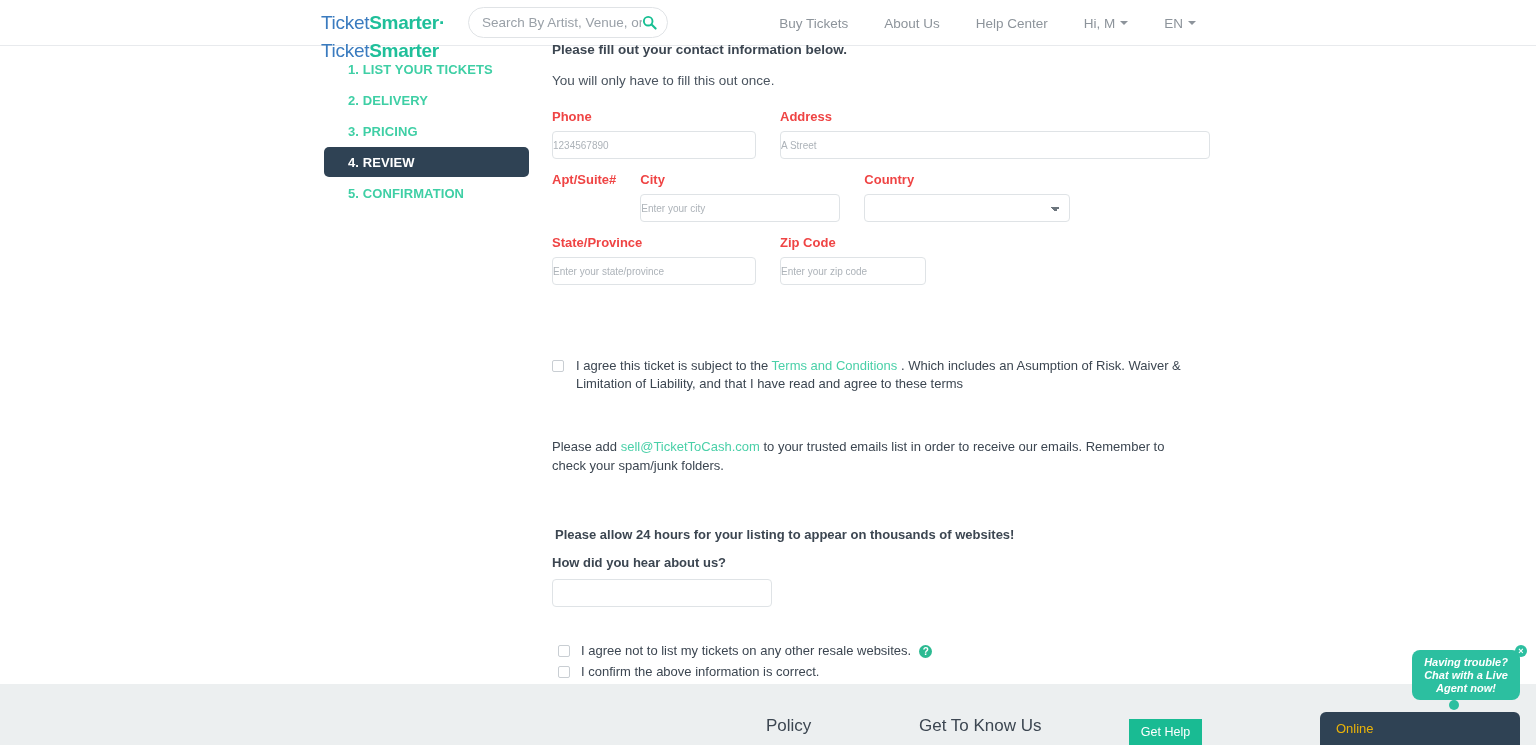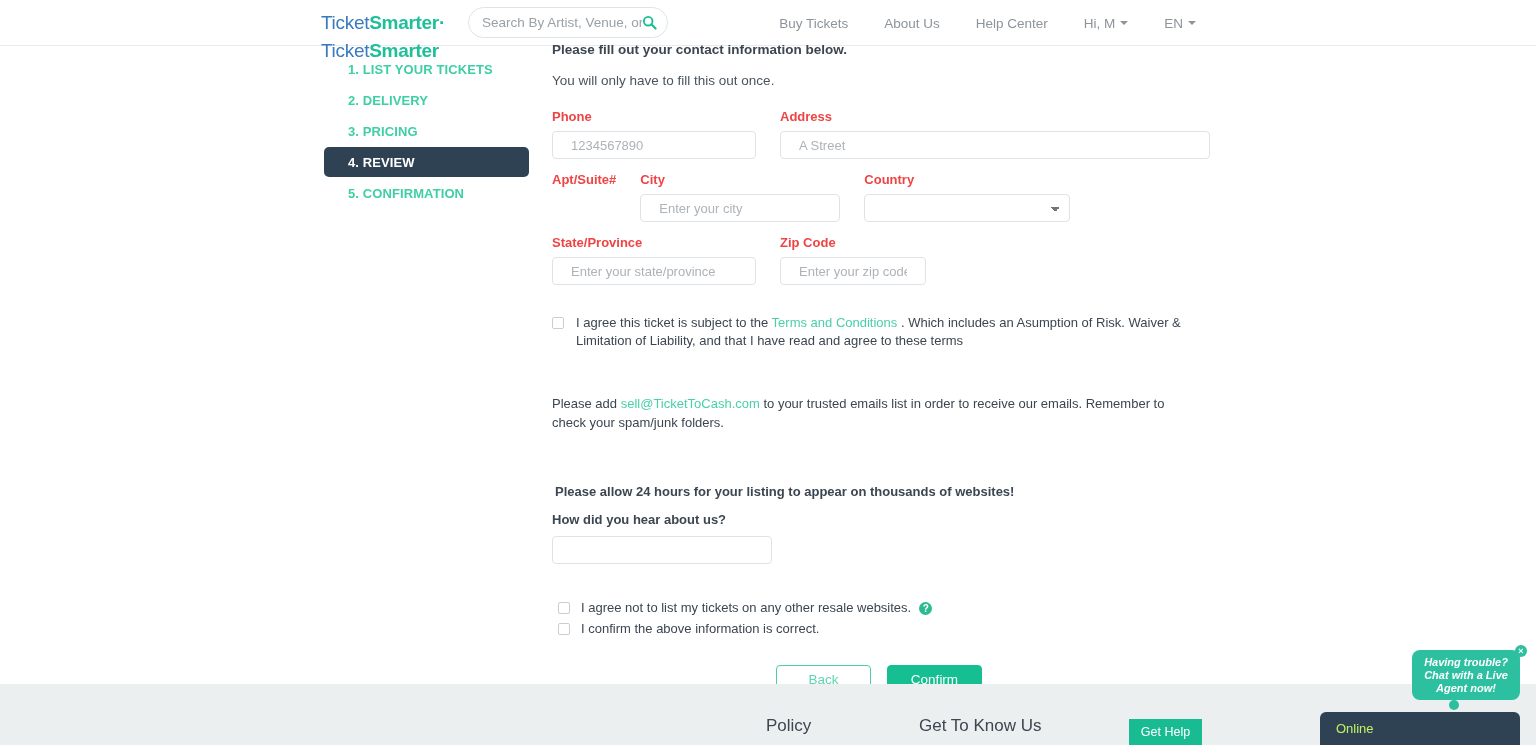--- a/index.html
+++ b/index.html
@@ -81,22 +81,22 @@
   .sub  { font-size: 13.5px; color: #4a545f; margin: 0 0 22px 0; }
 
   .row { display: flex; margin-bottom: 14px; }
   .field { display: flex; flex-direction: column; }
   .flabel {
     font-size: 13px; font-weight: 700; color: #ef4444;
     margin-bottom: 8px; line-height: 1;
   }
   .finput {
     height: 28px; border: 1px solid #dfe3e6; border-radius: 4px;
-    background: #fff; font-size: 13px; color: #555d66;
-    padding: 0 18px; outline: none;
+    background: #fff; font-size: 10px; color: #555d66;
+    padding: 0 0; outline: none;
     font-family: "Liberation Sans", sans-serif;
   }
   .finput::placeholder { color: #adb3b9; }
   select.finput {
     appearance: none; -webkit-appearance: none;
     background-image:
       linear-gradient(45deg, transparent 50%, #6c757d 50%),
       linear-gradient(135deg, #6c757d 50%, transparent 50%);
     background-position: calc(100% - 14px) 12px, calc(100% - 9px) 12px;
     background-size: 5px 5px, 5px 5px;
@@ -118,21 +118,21 @@
     width: 12px; height: 12px; min-width: 12px;
     border: 1px solid #c9ced3; border-radius: 2px;
     background: #fff; margin-top: 3px; cursor: pointer;
   }
   .cbtext {
     margin-left: 12px; font-size: 13px; color: #3c4651;
     line-height: 18px;
   }
   .link { color: #4ad0a8; text-decoration: none; }
 
-  .terms-block { margin-top: 29px; }
+  .terms-block { margin-top: 72px; }
   .email-note {
     margin-top: 44px; font-size: 13px; color: #3c4651; line-height: 19px;
     width: 620px;
   }
   .allow-note {
     margin-top: 52px; font-size: 13px; font-weight: 700; color: #3c4651;
     padding-left: 3px;
   }
   .hear-label { margin-top: 13px; font-size: 13px; font-weight: 700; color: #3c4651; }
   .hear-input {
@@ -223,21 +223,21 @@
     width: 10px; height: 10px; border-radius: 50%;
     background: #2cbfa0;
   }
   .chat-panel {
     position: absolute; left: 1320px; top: 712px;
     width: 200px; height: 33px;
     background: #2f4254; border-radius: 6px 6px 0 0;
   }
   .chat-panel-label {
     position: absolute; left: 16px; top: 9px;
-    color: #bef264; font-size: 13px;
+    color: #eab308; font-size: 13px;
   }
 </style>
 </head>
 <body>
 
 <div class="header">
   <div class="brand">
     <span class="t1">Ticket</span><span class="t2">Smarter</span><span class="dot">·</span>
   </div>
 

